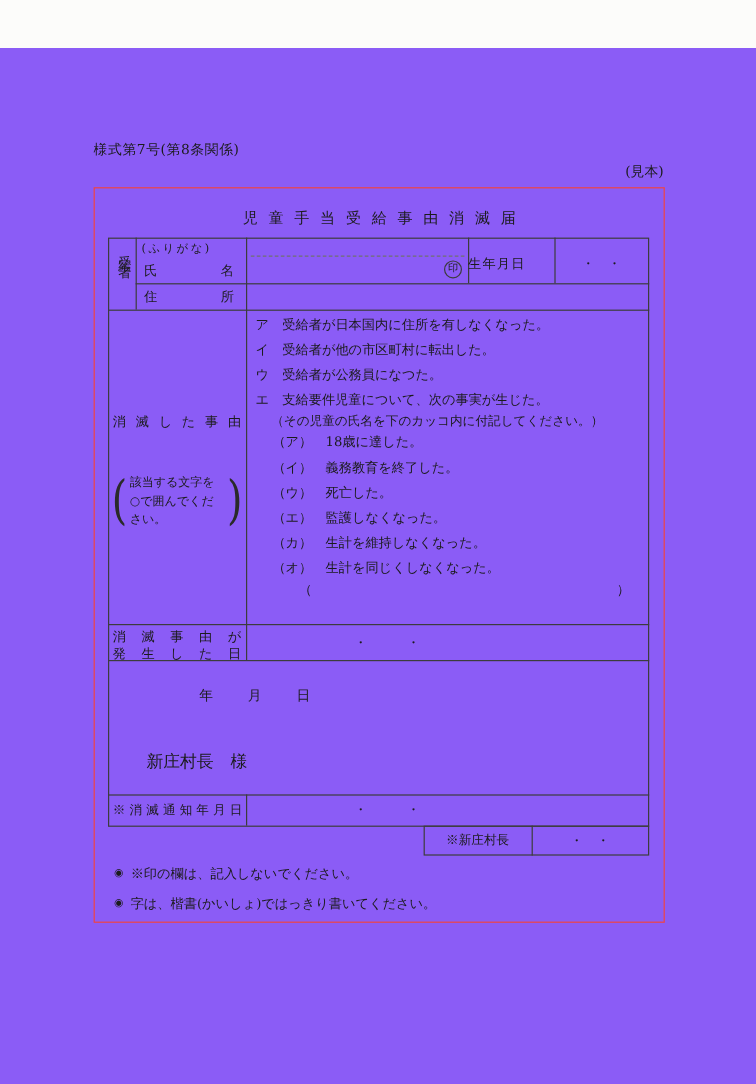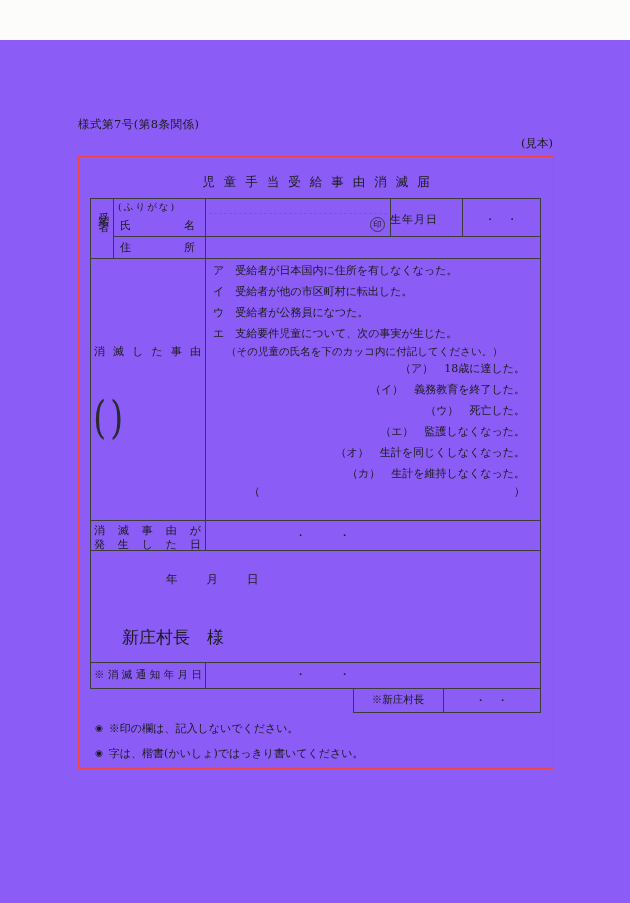--- a/index.html
+++ b/index.html
@@ -65,29 +65,29 @@
   .birth-value { left: 372px; top: 14px; width: 78px; text-align: center; font-size: 11px; }
 
   .reason-label { left: 4px; top: 146px; width: 107px; font-size: 11px; }
   .inst-block { left: 1px; top: 195px; width: 113px; display: flex; align-items: stretch; }
   .inst-paren { font-size: 44px; line-height: 50px; color: #2a2a2a; transform: scaleX(0.75); }
   .inst-lines { flex: 1; font-size: 10px; line-height: 15.5px; padding-top: 2px; white-space: nowrap; }
 
   .reason-items { left: 123px; top: 62px; width: 312px; font-size: 11px; }
   .r-main  { line-height: 21px; white-space: nowrap; }
   .r-note  { line-height: 14px; font-size: 10.5px; padding-left: 13px; white-space: nowrap; }
-  .r-sub   { line-height: 21px; padding-left: 14px; white-space: nowrap; text-align: right; }
+  .r-sub   { line-height: 21px; padding-left: 14px; white-space: nowrap; }
   .r-paren { line-height: 15px; display: flex; justify-content: space-between; padding-left: 36px; }
 
   .occ-label { left: 4px; top: 326px; width: 107px; font-size: 11px; }
   .occ-label div { line-height: 13.5px; }
   .occ-value { left: 205px; top: 330px; font-size: 11px; }
 
   .date-blank { left: 76px; top: 374px; font-size: 11.5px; letter-spacing: 2px; }
-  .addressee  { left: 32px; top: 428px; font-size: 17px; }
+  .addressee  { left: 32px; top: 428px; font-size: 14px; }
 
   .notice-label { left: 4px; top: 470px; width: 108px; font-size: 10.5px; }
   .notice-value { left: 205px; top: 469px; font-size: 11px; }
   .recv-label { left: 263px; top: 495px; width: 90px; text-align: center; font-size: 10.5px; }
   .recv-value { left: 353px; top: 495px; width: 97px; text-align: center; font-size: 11px; }
 
   .notes { left: 16px; top: 559px; }
   .note-row { display: flex; align-items: center; height: 25px; font-size: 11px; white-space: nowrap; }
   .bullet { font-size: 9px; margin-right: 6px; line-height: 1; }
 </style>
@@ -124,34 +124,39 @@
       <div class="abs name-label justify">氏名</div>
       <div class="abs dash-line"></div>
       <div class="abs seal">印</div>
       <div class="abs birth-label">生年月日</div>
       <div class="abs birth-value">・　・</div>
       <div class="abs addr-label justify">住所</div>
 
       <div class="abs reason-label justify">消滅した事由</div>
       <div class="abs inst-block">
         <span class="inst-paren">(</span>
+        <span class="inst-lines">
+          <div>該当する文字を</div>
+          <div>○で囲んでくだ</div>
+          <div>さい。</div>
+        </span>
         <span class="inst-paren">)</span>
       </div>
       <div class="abs reason-items">
           <div class="r-main">ア　受給者が日本国内に住所を有しなくなった。</div>
           <div class="r-main">イ　受給者が他の市区町村に転出した。</div>
           <div class="r-main">ウ　受給者が公務員になつた。</div>
           <div class="r-main">エ　支給要件児童について、次の事実が生じた。</div>
           <div class="r-note">（その児童の氏名を下のカッコ内に付記してください。）</div>
           <div class="r-sub">（ア）　18歳に達した。</div>
           <div class="r-sub">（イ）　義務教育を終了した。</div>
           <div class="r-sub">（ウ）　死亡した。</div>
           <div class="r-sub">（エ）　監護しなくなった。</div>
+          <div class="r-sub">（カ）　生計を維持しなくなった。</div>
           <div class="r-sub">（オ）　生計を同じくしなくなった。</div>
-          <div class="r-sub">（カ）　生計を維持しなくなった。</div>
           <div class="r-paren">
             <span>（</span>
             <span>）</span>
           </div>
         </div>
 
       <div class="abs occ-label">
         <div class="justify">消滅事由が</div>
         <div class="justify">発生した日</div>
       </div>

